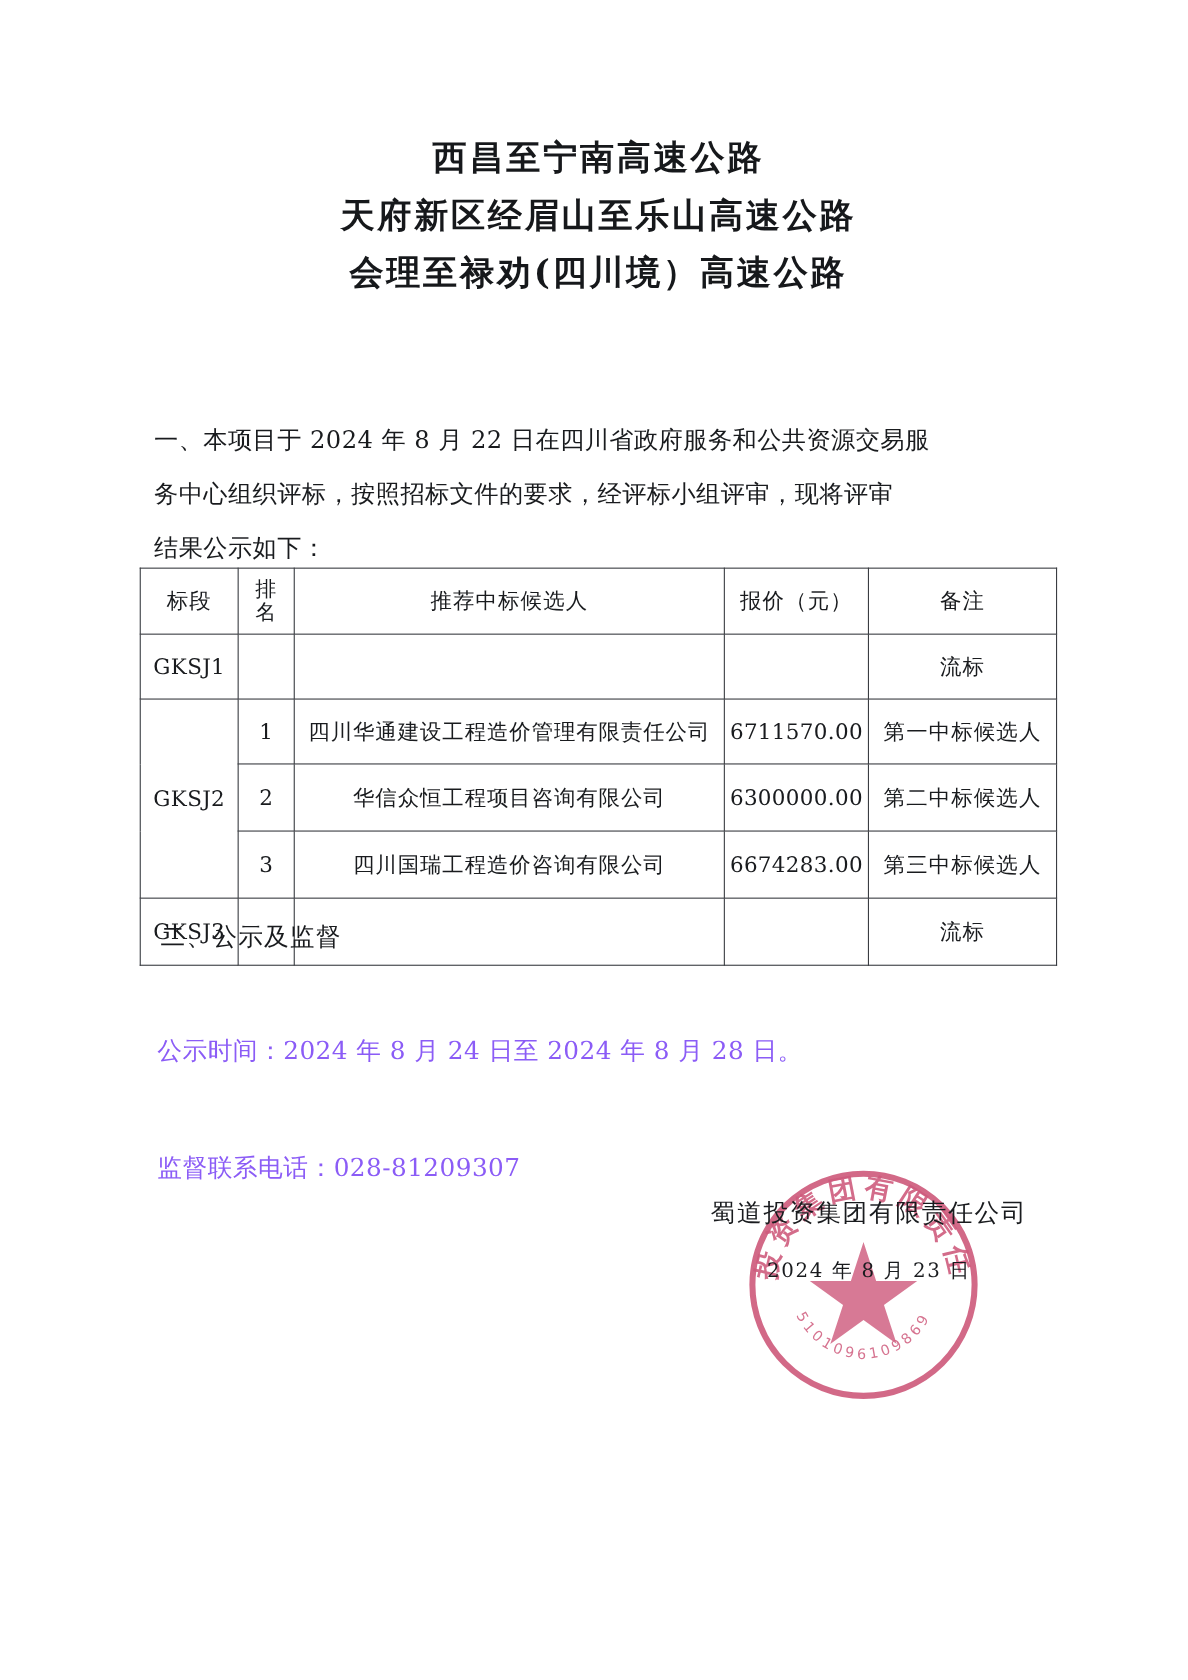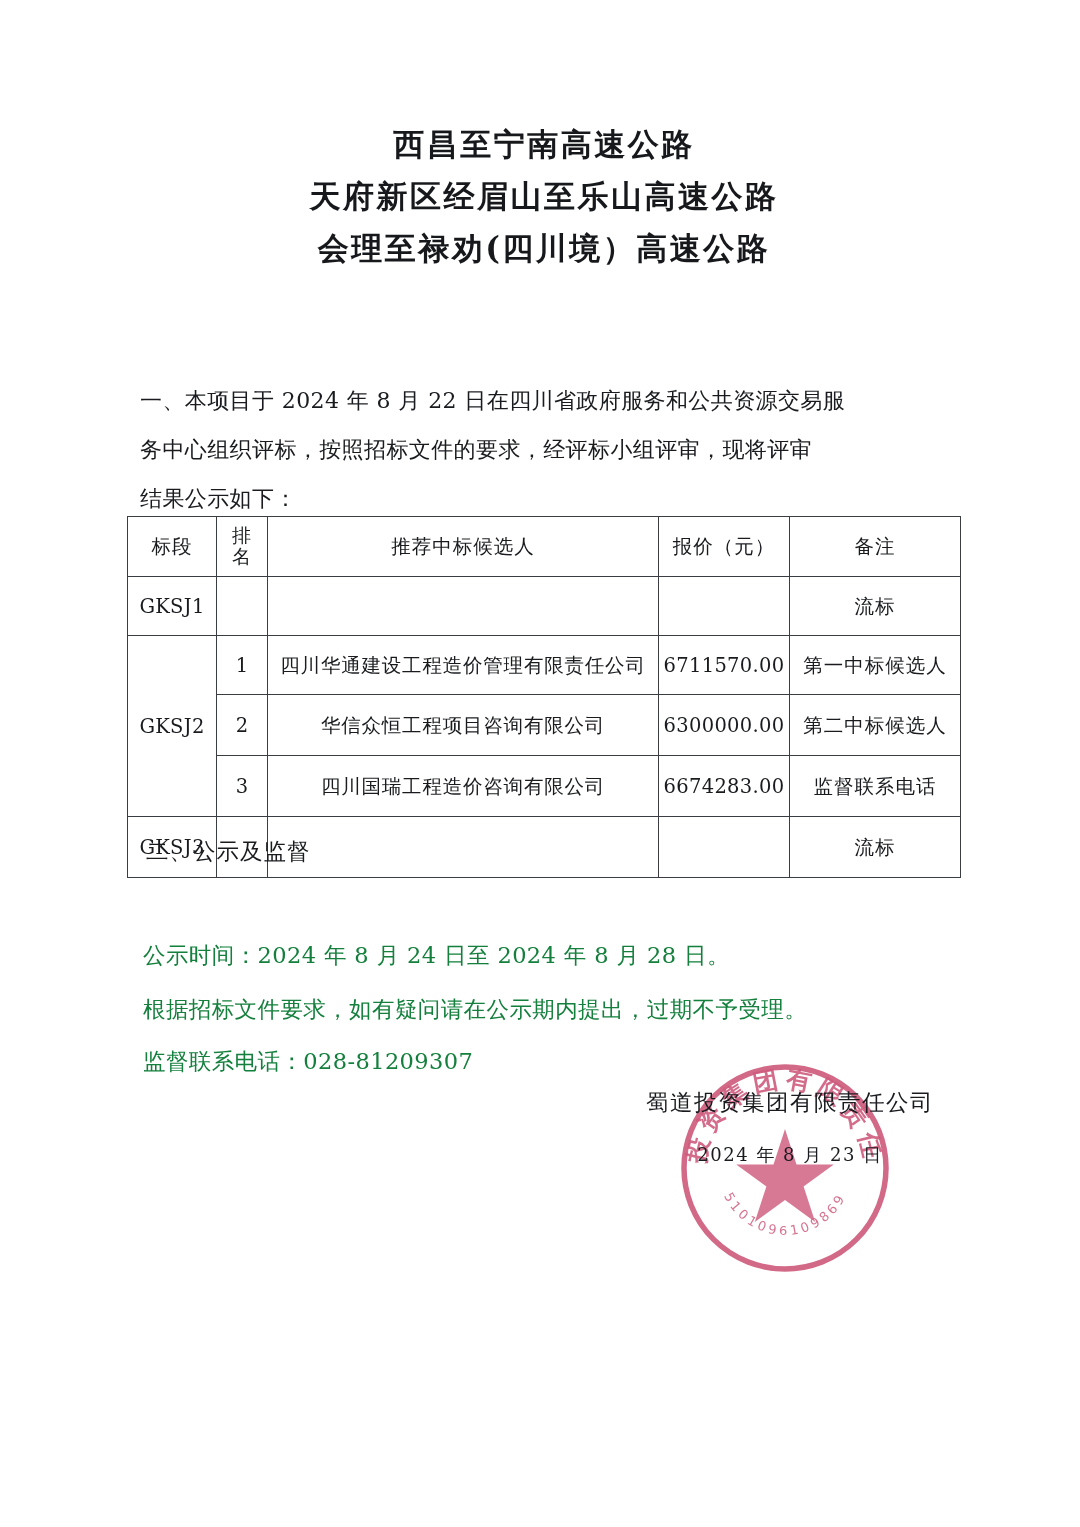--- a/index.html
+++ b/index.html
@@ -60,21 +60,21 @@
     letter-spacing: 1px;
     color: #191b1e;
     white-space: nowrap;
   }
   .line-notice {
     position: absolute;
     left: 143px;
     font-family: "DejaVu Serif", "Liberation Serif", serif;
     font-size: 22.5px;
     letter-spacing: 0.4px;
-    color: #15803d;
+    color: #8b5cf6;
     white-space: nowrap;
   }
   .ln-1 { top: 940px; }
   .ln-2 { top: 994px; }
   .ln-3 { top: 1046px; }
 
   
   .result-table {
     position: absolute;
     left: 127px;
@@ -201,35 +201,34 @@
       <tr class="row-h60">
         <td class="cell-rank">2</td>
         <td class="cell-name">华信众恒工程项目咨询有限公司</td>
         <td class="cell-price">6300000.00</td>
         <td class="cell-note">第二中标候选人</td>
       </tr>
       <tr class="row-h60">
         <td class="cell-rank">3</td>
         <td class="cell-name">四川国瑞工程造价咨询有限公司</td>
         <td class="cell-price">6674283.00</td>
-        <td class="cell-note">监督联系电话</td>
+        <td class="cell-note">第三中标候选人</td>
       </tr>
       <tr class="row-h60">
         <td class="cell-lot">GKSJ3</td>
         <td class="cell-rank"></td>
         <td class="cell-name"></td>
         <td class="cell-price"></td>
         <td class="cell-note">流标</td>
       </tr>
     </tbody>
   </table>
 
   <div class="section-2">二、公示及监督</div>
   <div class="line-notice ln-1">公示时间：2024 年 8 月 24 日至 2024 年 8 月 28 日。</div>
-  <div class="line-notice ln-2">根据招标文件要求，如有疑问请在公示期内提出，过期不予受理。</div>
   <div class="line-notice ln-3">监督联系电话：028-81209307</div>
 
   <div class="seal">
     <svg viewBox="0 0 214 214" xmlns="http://www.w3.org/2000/svg">
       <defs>
         <path id="arcTop" d="M 27,107 A 80,80 0 0 1 187,107"></path>
         <path id="arcBottom" d="M 40,107 A 67,67 0 0 0 174,107"></path>
       </defs>
       <circle cx="107" cy="107" r="101" fill="none" stroke="#c8456b" stroke-width="5.5" opacity="0.92"></circle>
       <text font-family="'DejaVu Serif', 'Liberation Serif', serif" font-size="25" font-weight="700" fill="#c8456b" letter-spacing="5.5" opacity="0.9">

